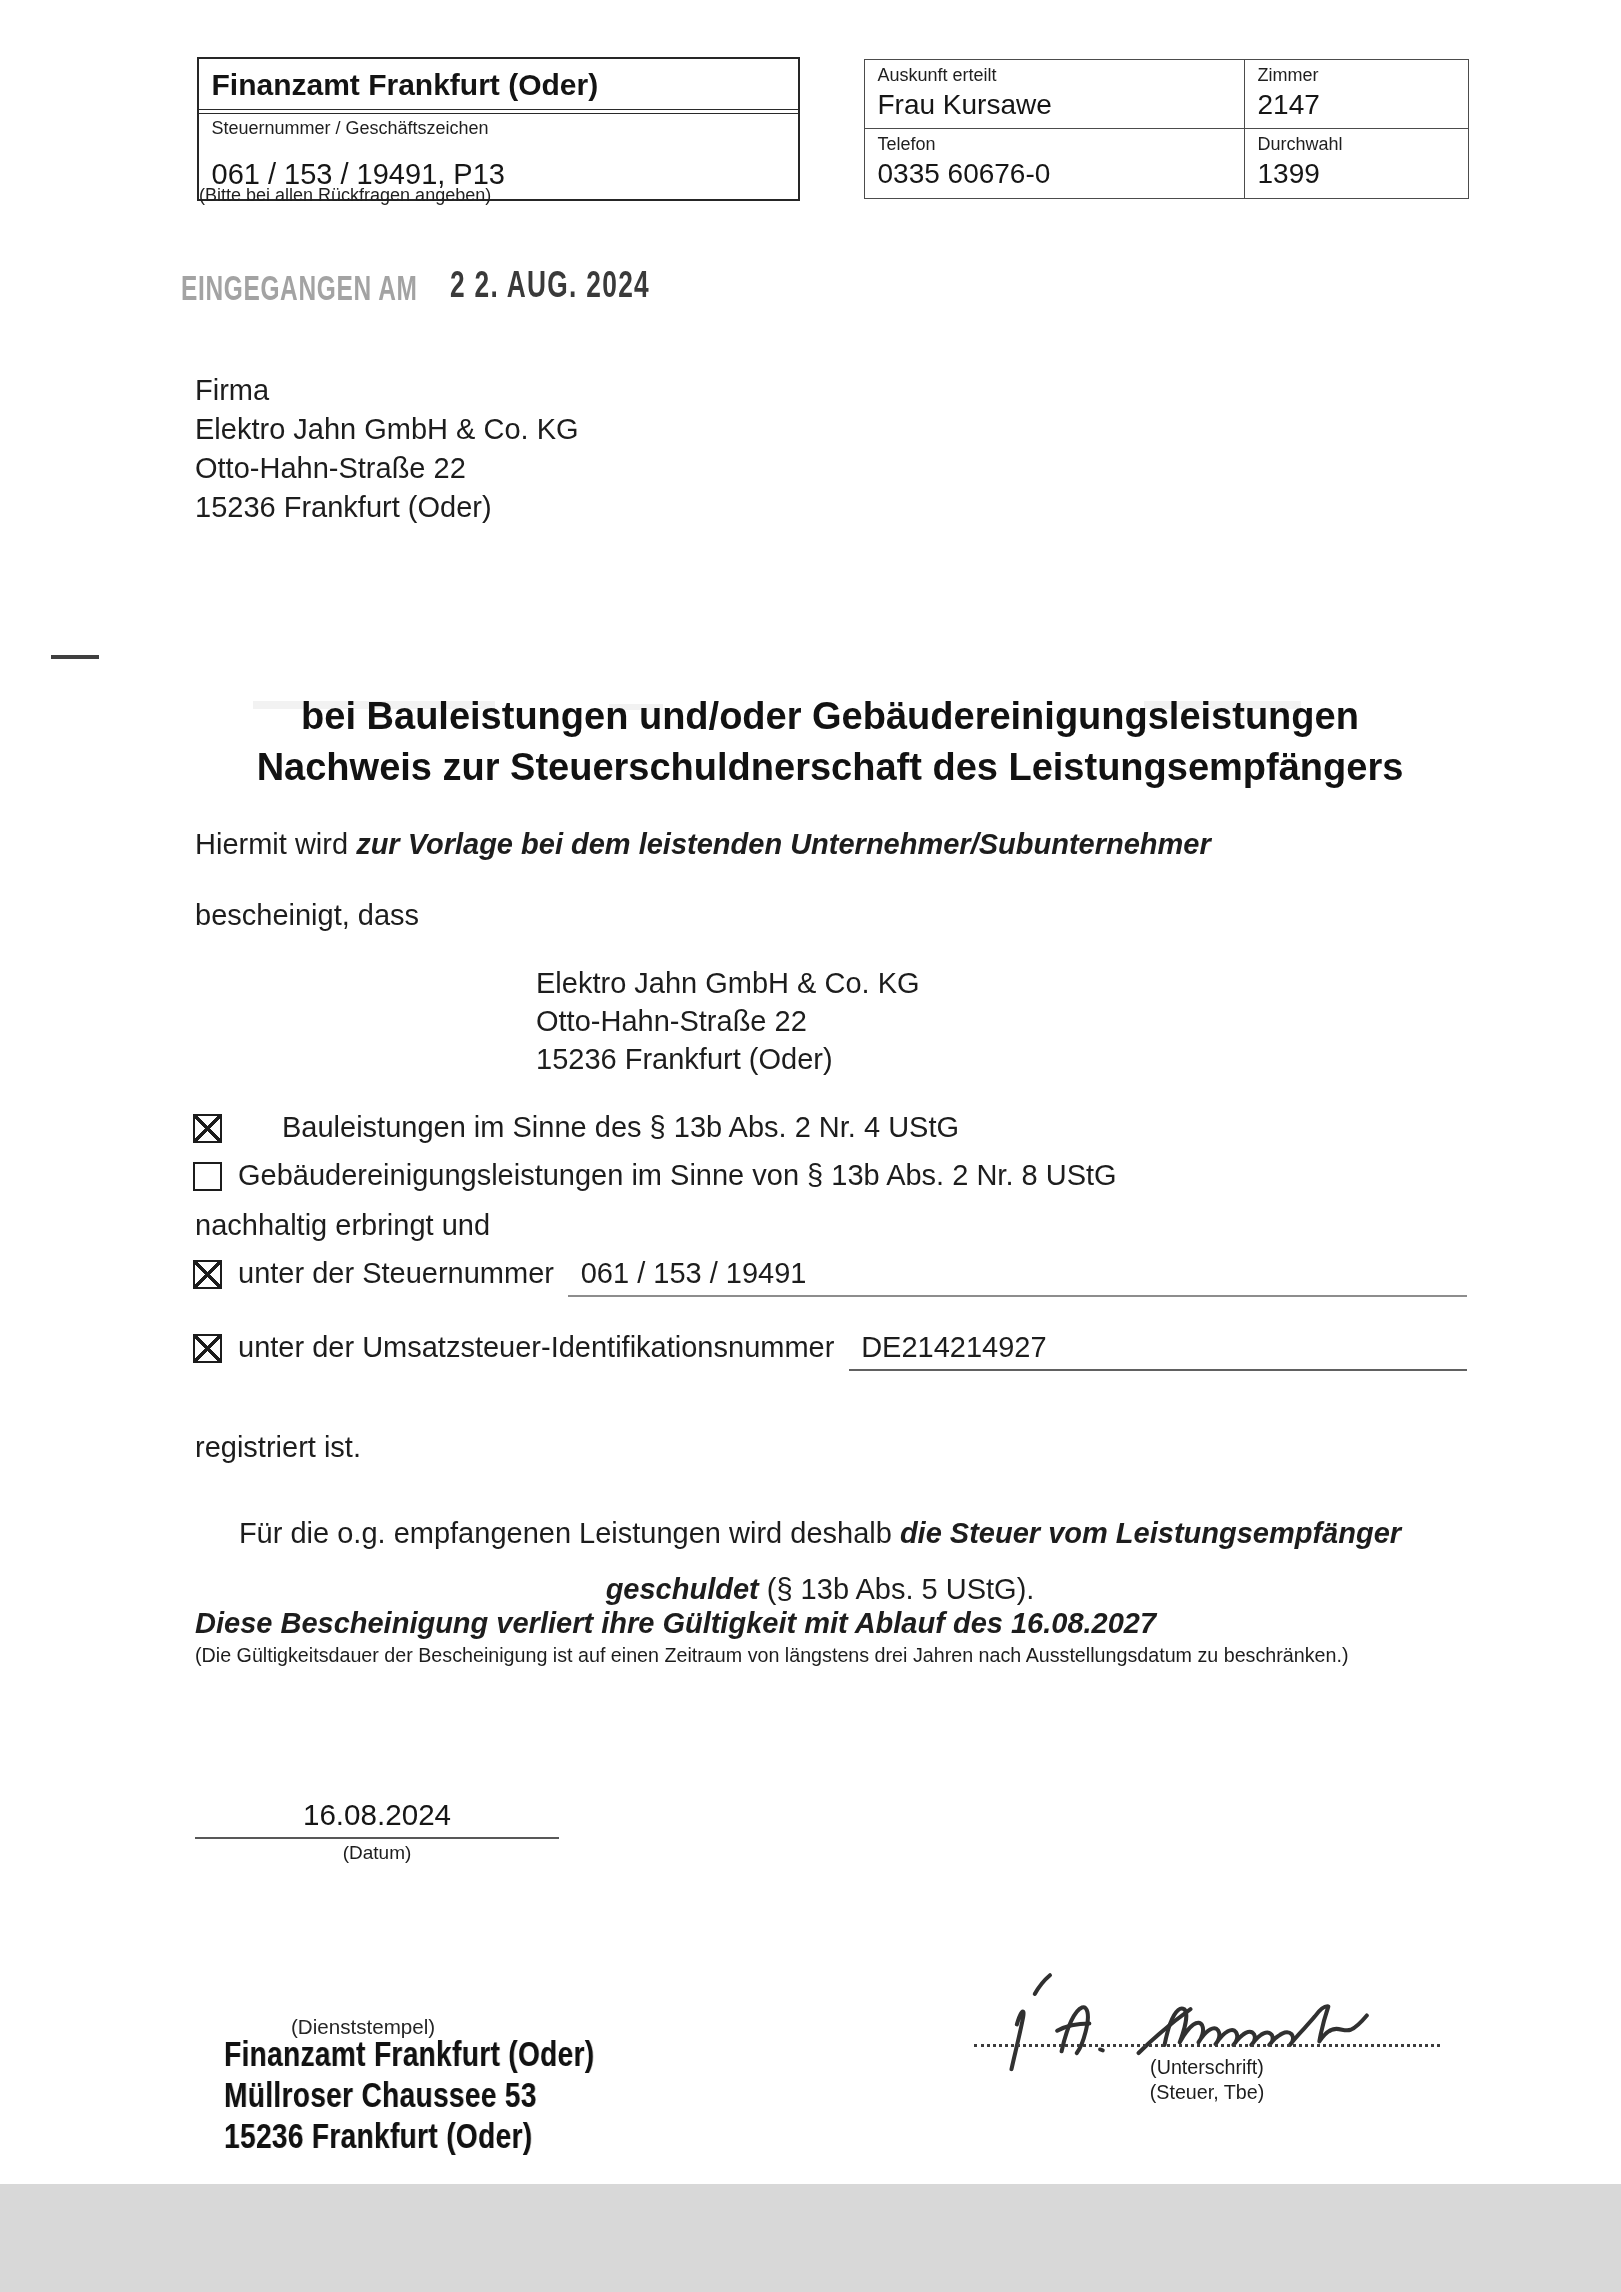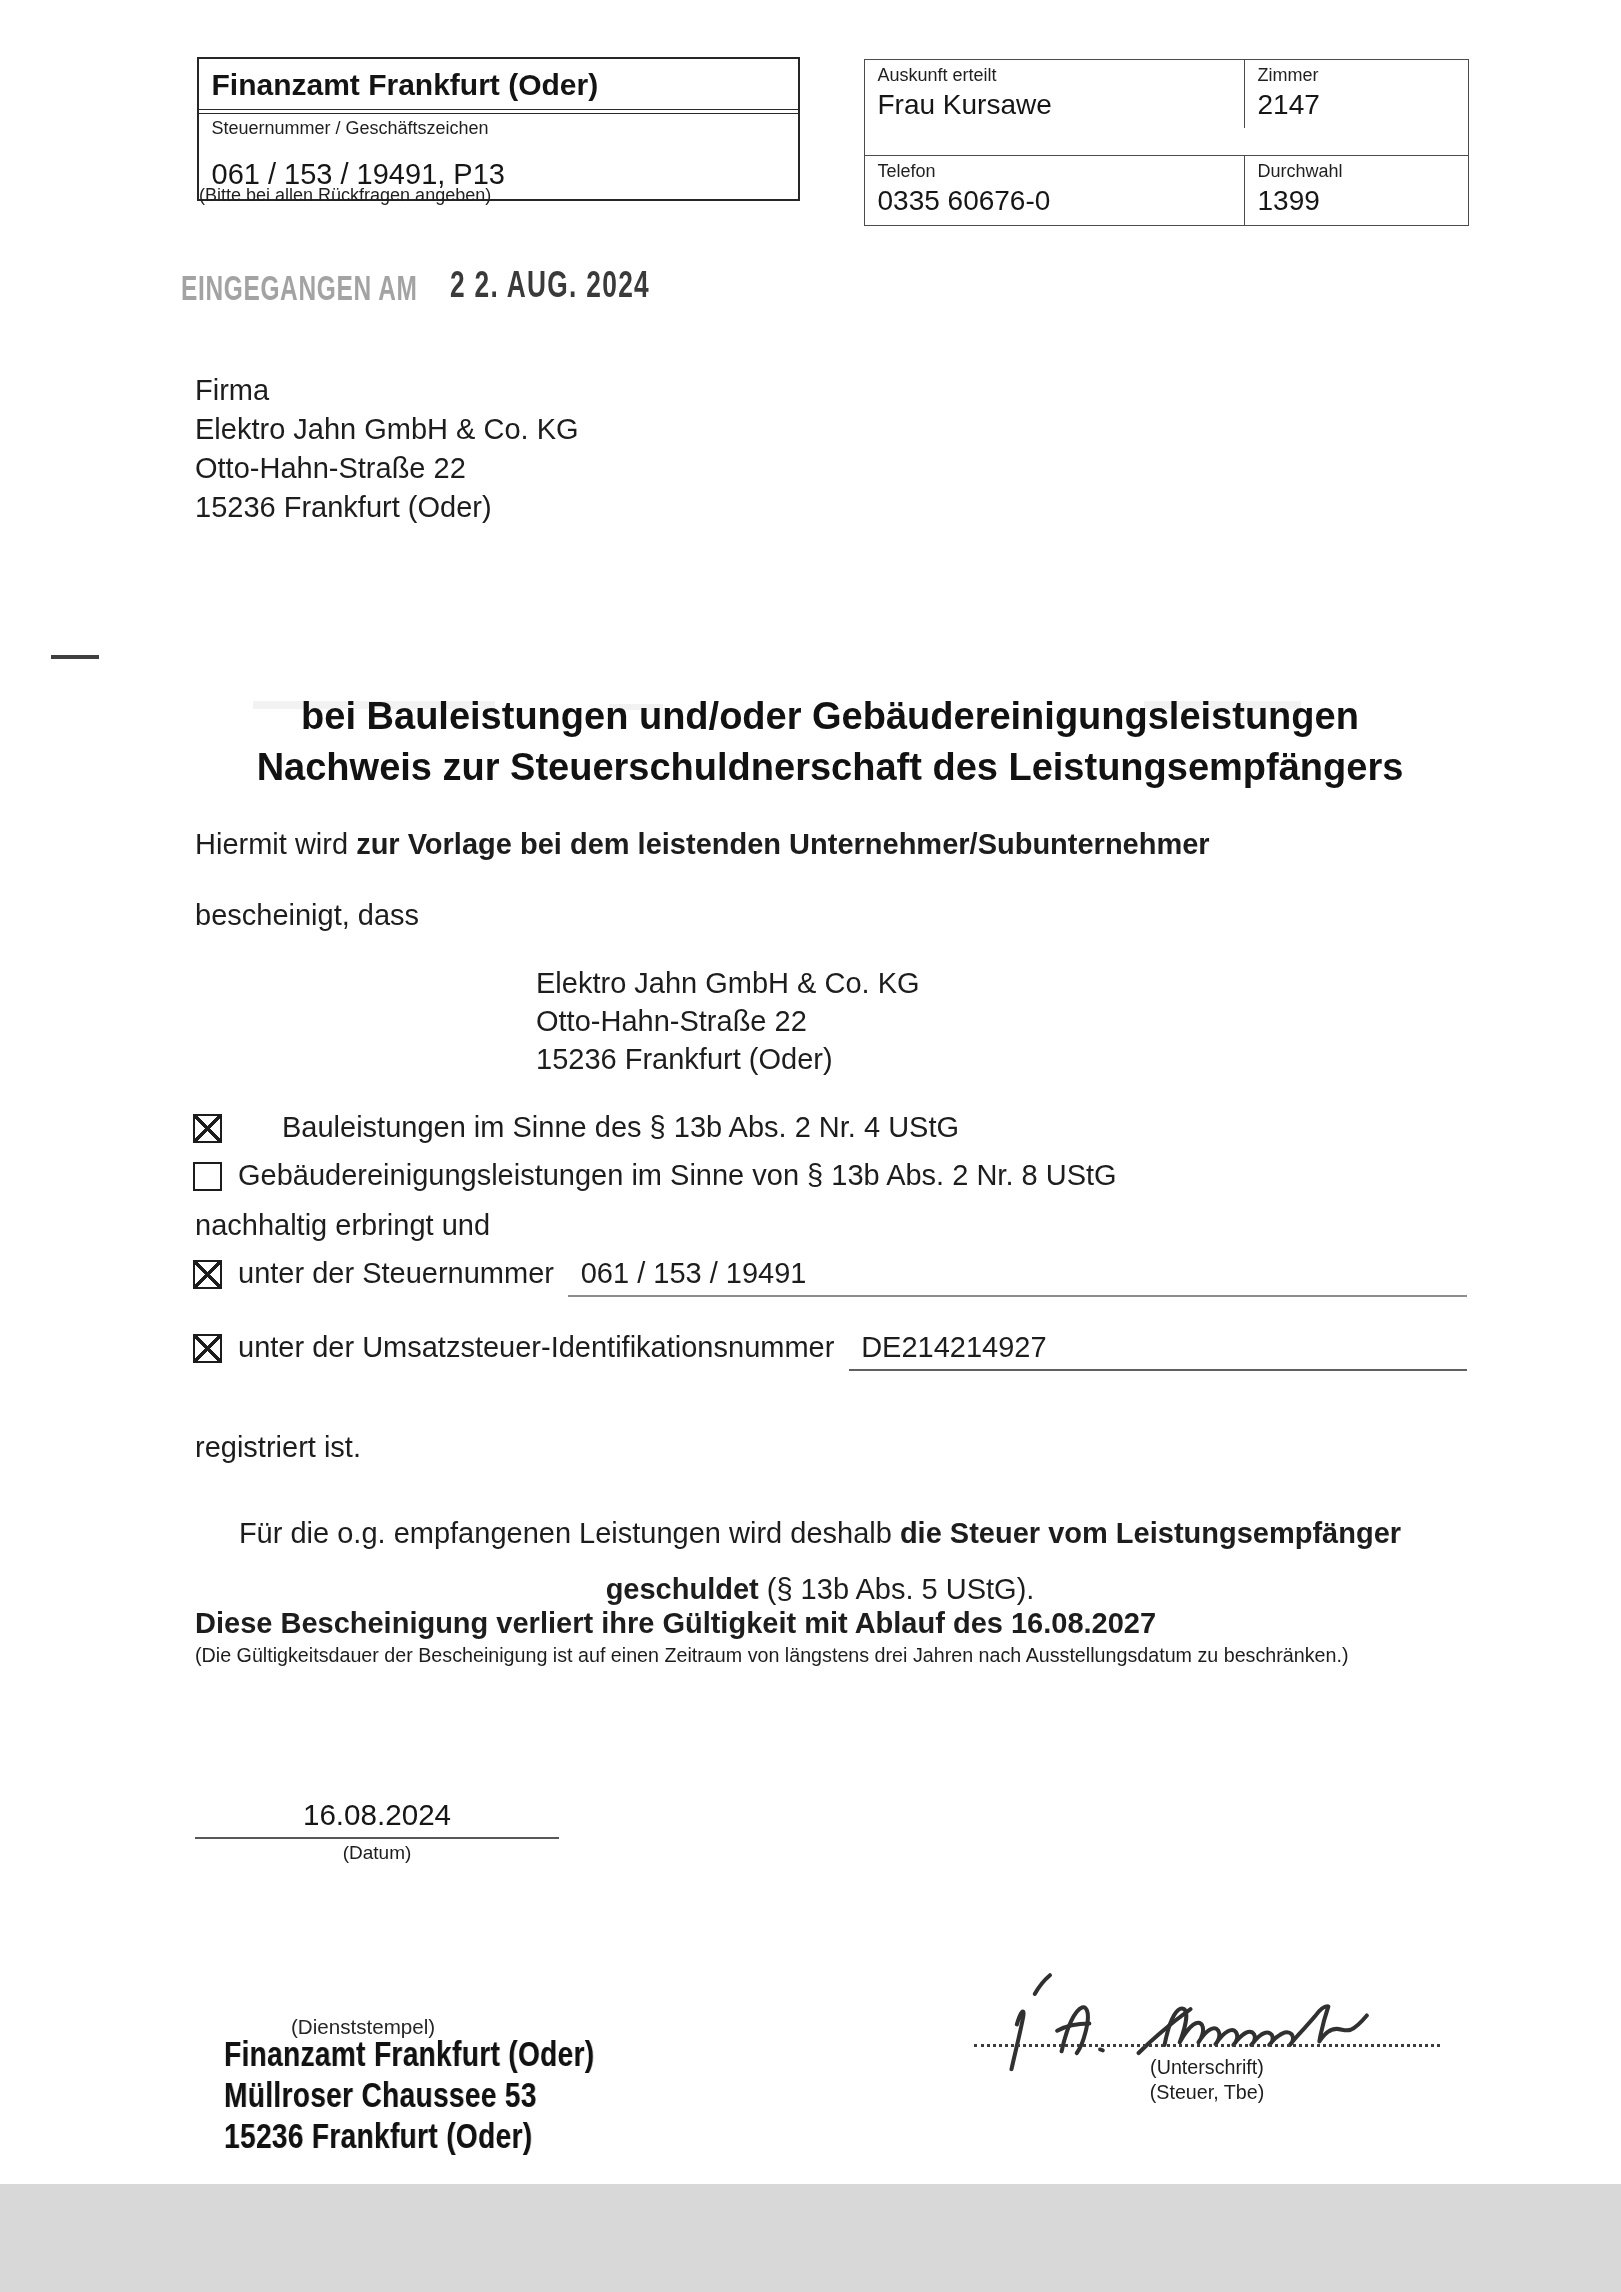--- a/index.html
+++ b/index.html
@@ -16,41 +16,41 @@
   .dbl-divider { height:4.5px; border-top:1.8px solid #2a2a2a; border-bottom:1.8px solid #2a2a2a; box-sizing:border-box; }
   .office-tax { padding:4.5px 10.7px 8px 12.5px; }
   .small-label { font-size:18px; color:#1f1f1f; }
   .office-tax-value { font-size:29px; margin-top:19px; color:#161616; }
   .office-note { left:199px; top:185px; font-size:18px; color:#1f1f1f; }
 
   
   .contact-box { left:864px; top:59px; width:605px; border:1.8px solid #4c4c4c; box-sizing:border-box; display:grid; grid-template-columns:379px 1fr; background:#fff; }
   .cell { padding:4.5px 10.7px 7.2px 12.5px; }
   .cell.col2 { border-left:1.8px solid #4c4c4c; }
-  .cell.row2 { border-top:1.8px solid #4c4c4c;margin-top:27px; }
+  .cell.row2 { border-top:1.8px solid #4c4c4c; }
   .cell .cell-value { font-size:28px; margin-top:3.6px; color:#161616; }
 
   
   .rcv-label { left:181px; top:267px; font-size:34px; font-weight:700; color:#a3a3a3; letter-spacing:0.9px; transform:scale(0.72,1.05); transform-origin:left top; white-space:nowrap; }
   .rcv-date  { left:450px; top:262px; font-size:36px; font-weight:700; color:#3a3a3a; letter-spacing:1.8px; transform:scale(0.73,1.05); transform-origin:left top; white-space:nowrap; }
 
   
   .recipient { left:195px; top:371px; font-size:29px; line-height:39px; }
 
   
   .fold-mark { left:51px; top:655px; width:48px; height:3.6px; background:#3f3f3f; }
   .smudge { background:#f2f2f2; }
   .art { background:#efefef; }
 
   
   .doc-title { left:39px; top:691px; width:1582px; text-align:center; font-size:38px; font-weight:700; line-height:51px; color:#121212; }
 
   
   .para { font-size:29px; color:#1d1d1d; }
-  .b { font-weight:700; }
+  .b { font-weight:700;font-style:italic; }
   .intro { left:195px; top:828px; }
   .certify { left:195px; top:899px; }
   .company { left:536px; top:964px; font-size:29px; line-height:38px; }
 
   .cb-row { left:193px; right:154px; display:flex; align-items:flex-start; font-size:29px; }
   .checkbox { flex:none; width:29px; height:29px; box-sizing:border-box; border:2.7px solid #1c1c1c; margin:2.7px 16px 0 0; background:#fff; }
   .checkbox.checked {
     background-image:
       linear-gradient(45deg,  transparent 44%, #1c1c1c 46%, #1c1c1c 54%, transparent 56%),
       linear-gradient(135deg, transparent 44%, #1c1c1c 46%, #1c1c1c 54%, transparent 56%);

